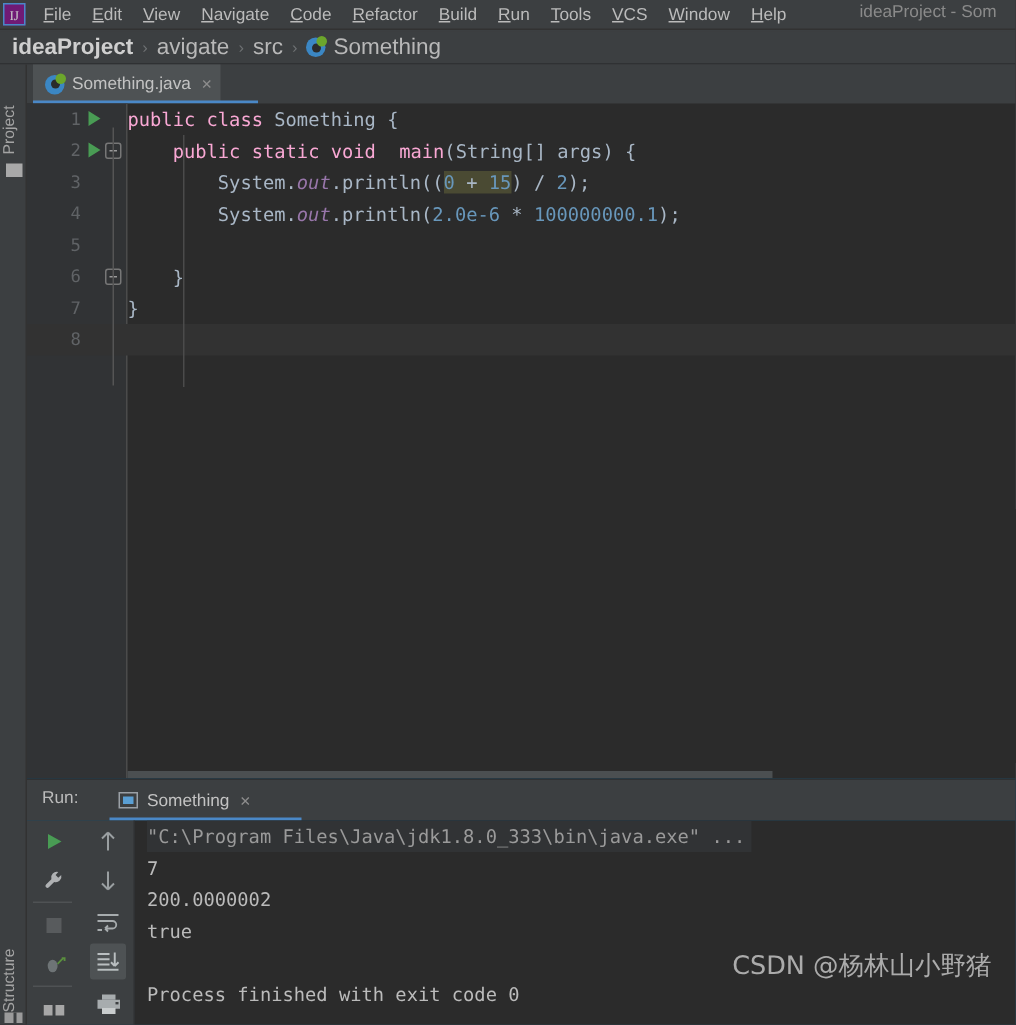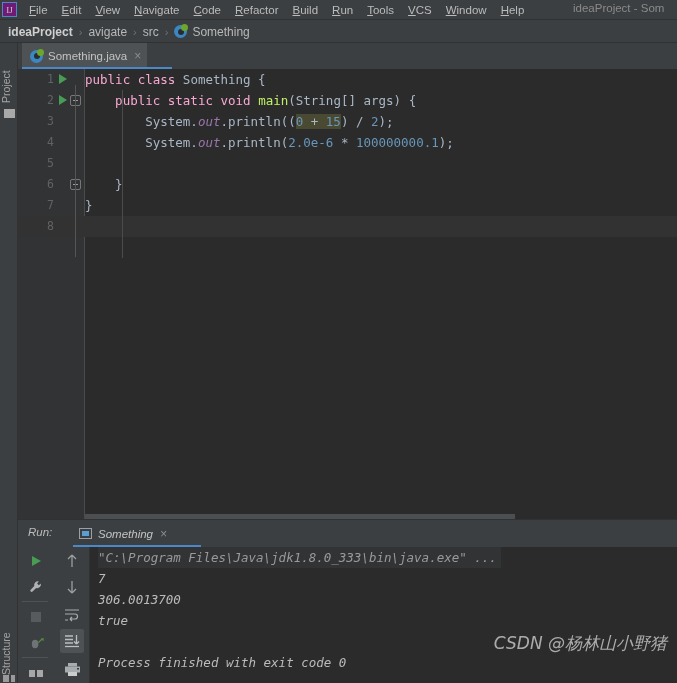--- a/index.html
+++ b/index.html
@@ -35,21 +35,21 @@
     font-size: 11.5px; color: #8a8a8a; white-space: nowrap;
     overflow: hidden; width: 110px;
   }
 
   
   .breadcrumb {
     position: absolute; top: 21px; left: 0; width: 677px; height: 22px;
     background: #3c3f41; display: flex; align-items: center;
     padding-left: 8px; border-bottom: 1px solid #2f3133;
   }
-  .crumb { font-size: 12px; color: #b8b8b8; white-space: nowrap; }
+  .crumb { font-size: 15px; color: #b8b8b8; white-space: nowrap; }
   .crumb.bold { font-weight: bold; color: #cfcfcf; }
   .crumb-sep { font-size: 11px; color: #6e7173; margin: 0 6px; }
   .java-icon {
     width: 13px; height: 13px; border-radius: 50%;
     background: #3b87c4; position: relative; margin-right: 5px;
     display: inline-block; vertical-align: middle; flex: 0 0 auto;
   }
   .java-icon::after {
     content: ""; position: absolute; right: -1px; top: -1px;
     width: 7px; height: 7px; border-radius: 50%; background: #6ca62b;
@@ -149,21 +149,21 @@
   .fld { color: #9876aa; font-style: italic; }
   .num { color: #6897bb; }
   .hl { background: #4a4a33; }
   .indent-guide {
     position: absolute; width: 1px; background: #4b4b4b;
   }
 
   
   .runpanel {
     position: absolute; top: 519px; left: 18px; width: 659px; height: 164px;
-    background: #0c4a6e; border-top: 1px solid #2f3133; font-style: italic;
+    background: #0c4a6e; border-top: 1px solid #2f3133;
   }
   .run-tabbar {
     position: absolute; top: 0; left: 0; width: 659px; height: 27px;
     background: #3c3f41;
   }
   .run-label {
     position: absolute; left: 10px; top: 6px; font-size: 11.5px; color: #bbbbbb;
   }
   .run-tab {
     position: absolute; left: 55px; top: 0; height: 27px;
@@ -208,21 +208,21 @@
     background: #2b2b2b; overflow: hidden;
   }
   .cline {
     position: absolute; left: 8px;
     font-family: "DejaVu Sans Mono", monospace; font-size: 12.5px;
     line-height: 21px; white-space: pre; color: #bbbbbb;
   }
   .cline.sys { color: #9a9a9a; background: #313335; padding-right: 4px; }
 
   .watermark {
-    position: absolute; right: 10px; bottom: 28px;
+    position: absolute; right: 16px; bottom: 28px;
     font-size: 17px; color: #c8c8c8; opacity: .82;
     font-family: "DejaVu Sans", sans-serif; white-space: nowrap;
   }
 
   
   .editor-scroll-x {
     position: absolute; left: 67px; bottom: 0; height: 5px; width: 430px;
     background: #4b4f51;
   }
 </style>
@@ -311,21 +311,21 @@
           <div class="lnum">8</div>
         </div>
       </div>
 
     <div class="fold-line" style="top:16px;height:172px;"></div>
 
     <div class="indent-guide" style="left:104px;top:21px;height:168px;"></div>
 
     <div class="code" style="top:0px;"><span class="kw">public</span> <span class="kw">class</span> <span class="cls">Something</span> {</div>
 
-    <div class="code" style="top:21px;">    <span class="kw">public</span> <span class="kw">static</span> <span class="kw">void</span> <span style="color:#bef264;">main</span>(<span class="cls">String</span>[] args) {</div>
+    <div class="code" style="top:21px;">    <span class="kw">public</span> <span class="kw">static</span> <span class="kw">void</span> <span style="color:#f9a8d4;margin-left:8px;">main</span>(<span class="cls">String</span>[] args) {</div>
 
     <div class="code" style="top:42px;">        System.<span class="fld">out</span>.println((<span class="hl"><span class="num">0</span> + <span class="num">15</span></span>) / <span class="num">2</span>);</div>
 
     <div class="code" style="top:63px;">        System.<span class="fld">out</span>.println(<span class="num">2.0e-6</span> * <span class="num">100000000.1</span>);</div>
 
 
     <div class="code" style="top:105px;">    }</div>
     <div class="code" style="top:126px;">}</div>
     <div class="code" style="top:147px;"></div>
 
@@ -405,21 +405,21 @@
           <rect x="1" y="4.5" width="15" height="6" fill="#a7acae"></rect>
           <rect x="4" y="10" width="9" height="4" fill="#c9cdce"></rect>
           <rect x="13" y="6" width="2" height="1.6" fill="#3c3f41"></rect>
         </svg>
       </div>
     </div>
 
     <div class="console">
       <div class="cline sys" style="top:0px;">"C:\Program Files\Java\jdk1.8.0_333\bin\java.exe" ...</div>
       <div class="cline" style="top:21px;">7</div>
-      <div class="cline" style="top:42px;">306.0013700</div>
+      <div class="cline" style="top:42px;">200.0000002</div>
       <div class="cline" style="top:63px;">true</div>
       <div class="cline" style="top:84px;"></div>
       <div class="cline" style="top:105px;">Process finished with exit code 0</div>
     </div>
 
     <div class="watermark">CSDN @杨林山小野猪</div>
   </div>
 
 </div>
 

